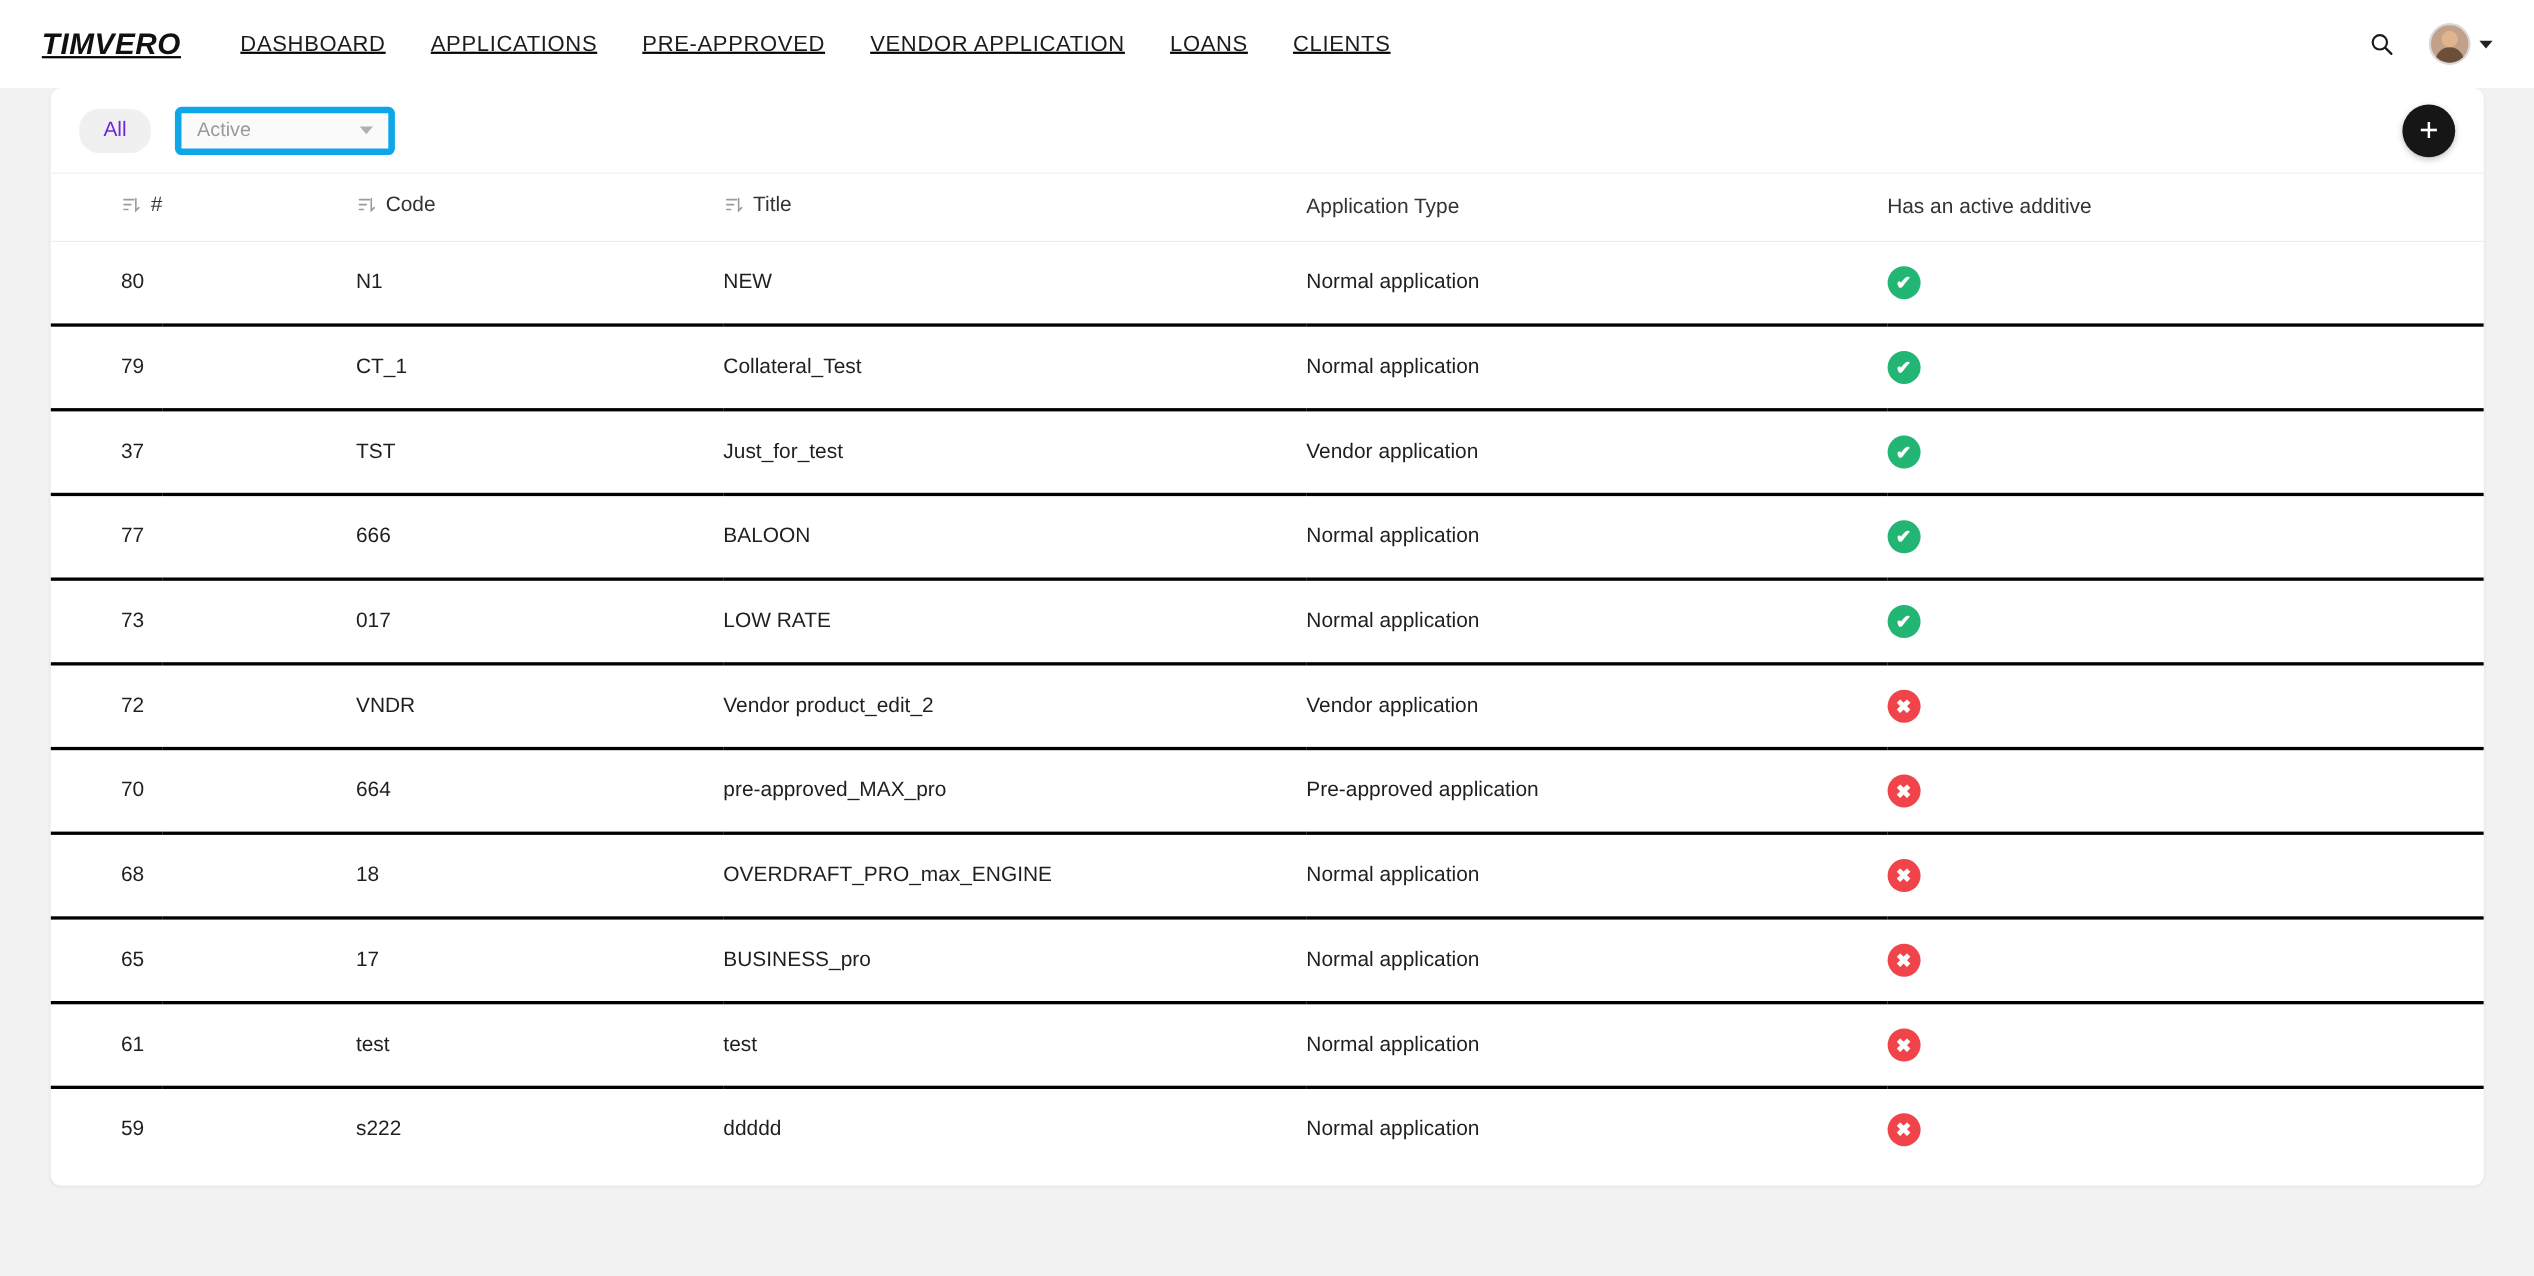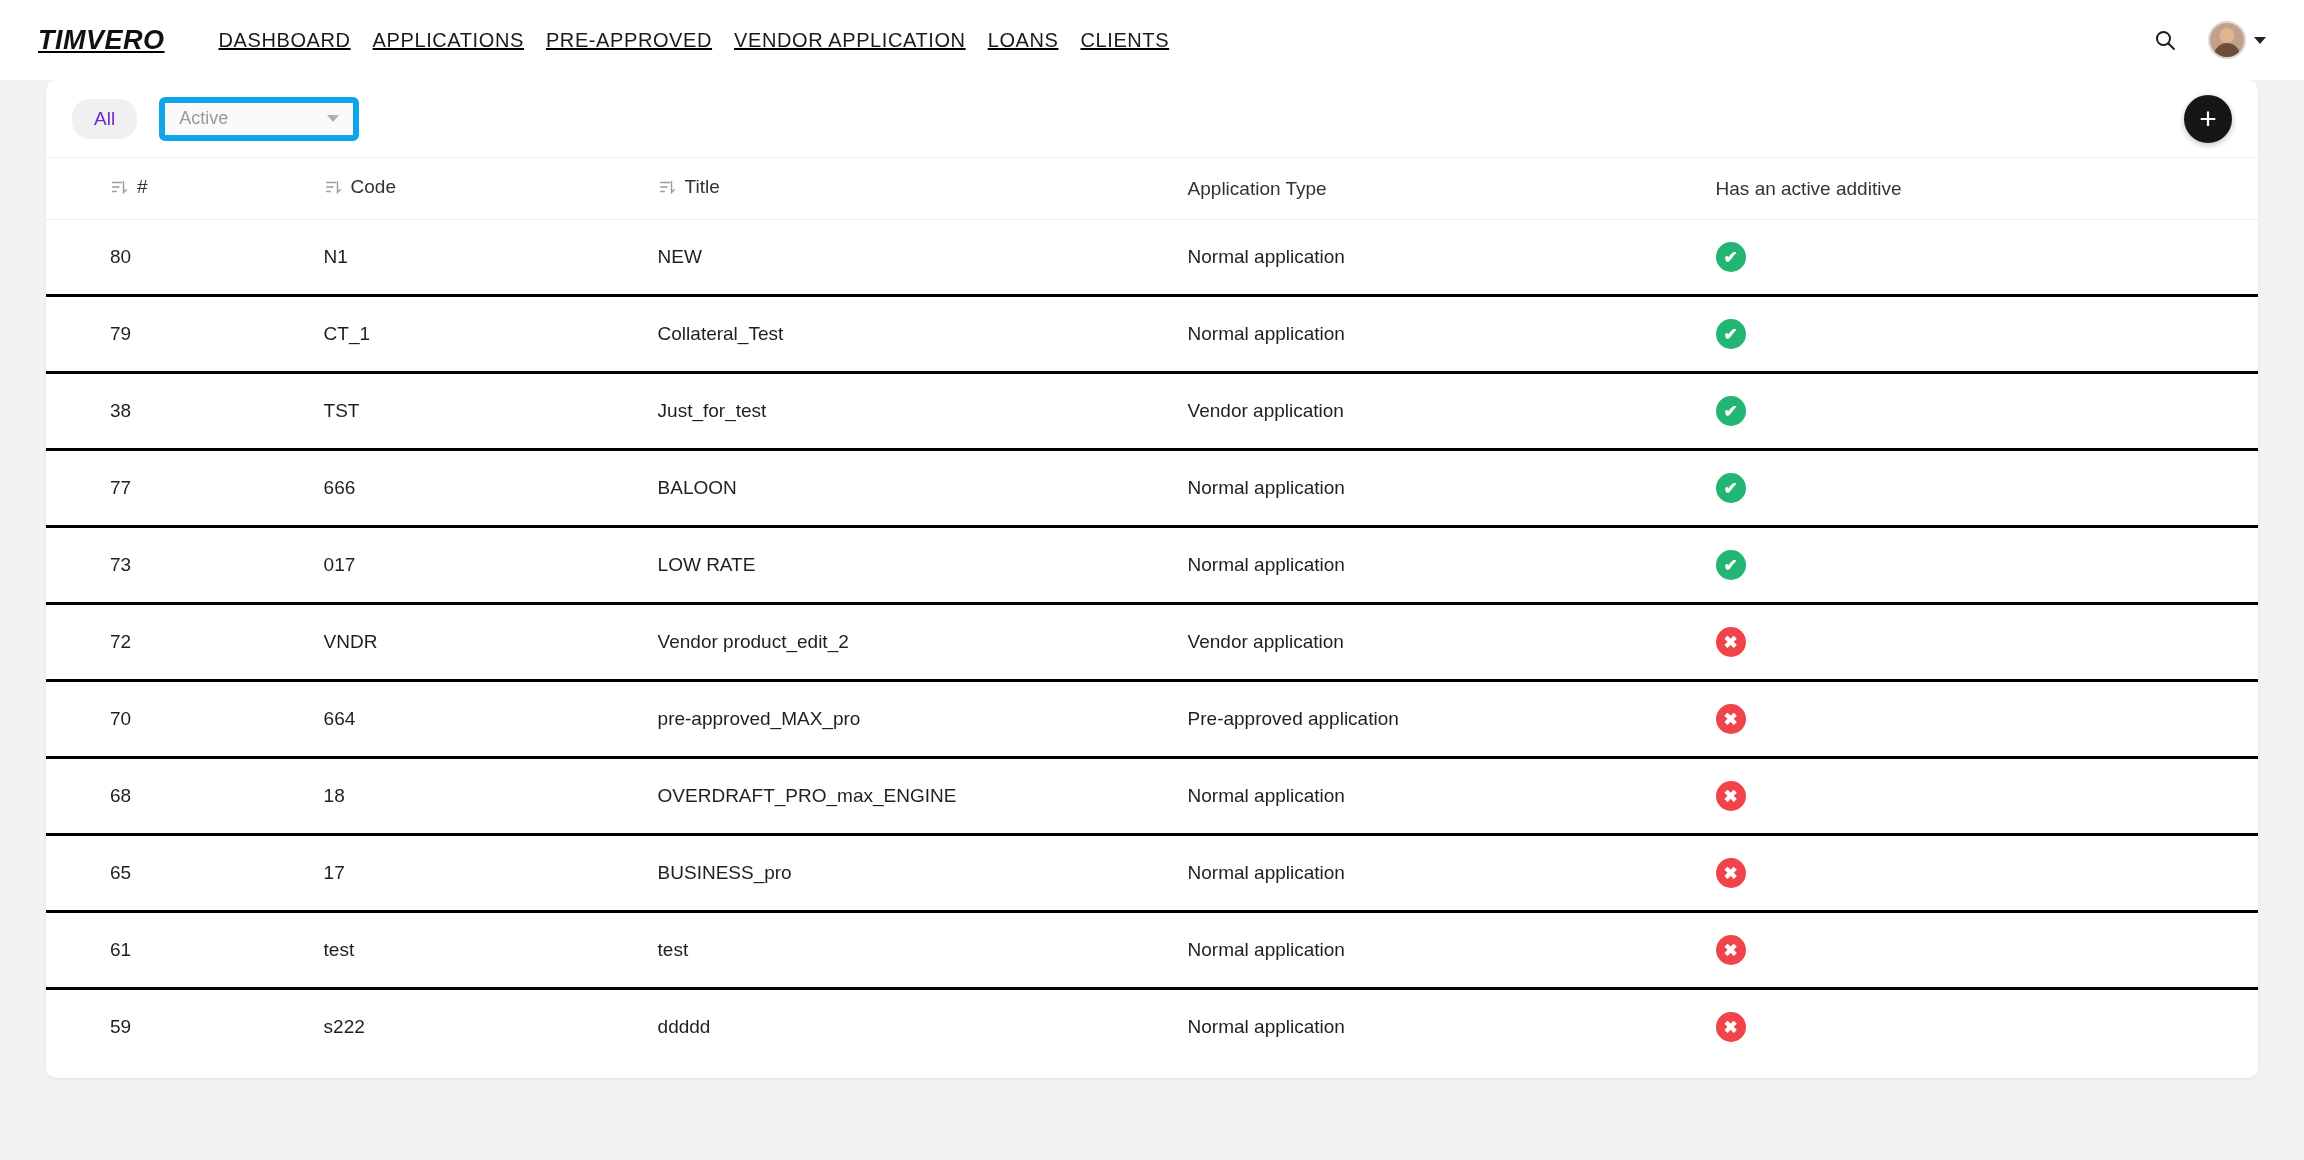--- a/index.html
+++ b/index.html
@@ -26,21 +26,21 @@
     font-weight: 700;
     letter-spacing: 0.5px;
     color: #111111;
     font-style: italic;
     margin-right: 52px;
     font-family: "Liberation Sans", sans-serif;
   }
   .nav {
     display: flex;
     align-items: center;
-    gap: 18px;
+    gap: 37px;
   }
   .nav-item {
     font-size: 20px;
     letter-spacing: 0.6px;
     color: #1b1b1b;
     cursor: pointer;
     white-space: nowrap;
     padding: 6px 2px;
   }
   .topbar-right {
@@ -309,21 +309,21 @@
               <td><span class="badge yes">✔</span></td>
             </tr>
             <tr>
               <td class="num">79</td>
               <td class="code">CT_1</td>
               <td class="title">Collateral_Test</td>
               <td>Normal application</td>
               <td><span class="badge yes">✔</span></td>
             </tr>
             <tr>
-              <td class="num">38</td>
+              <td class="num">37</td>
               <td class="code">TST</td>
               <td class="title">Just_for_test</td>
               <td>Vendor application</td>
               <td><span class="badge yes">✔</span></td>
             </tr>
             <tr>
               <td class="num">77</td>
               <td class="code">666</td>
               <td class="title">BALOON</td>
               <td>Normal application</td>

